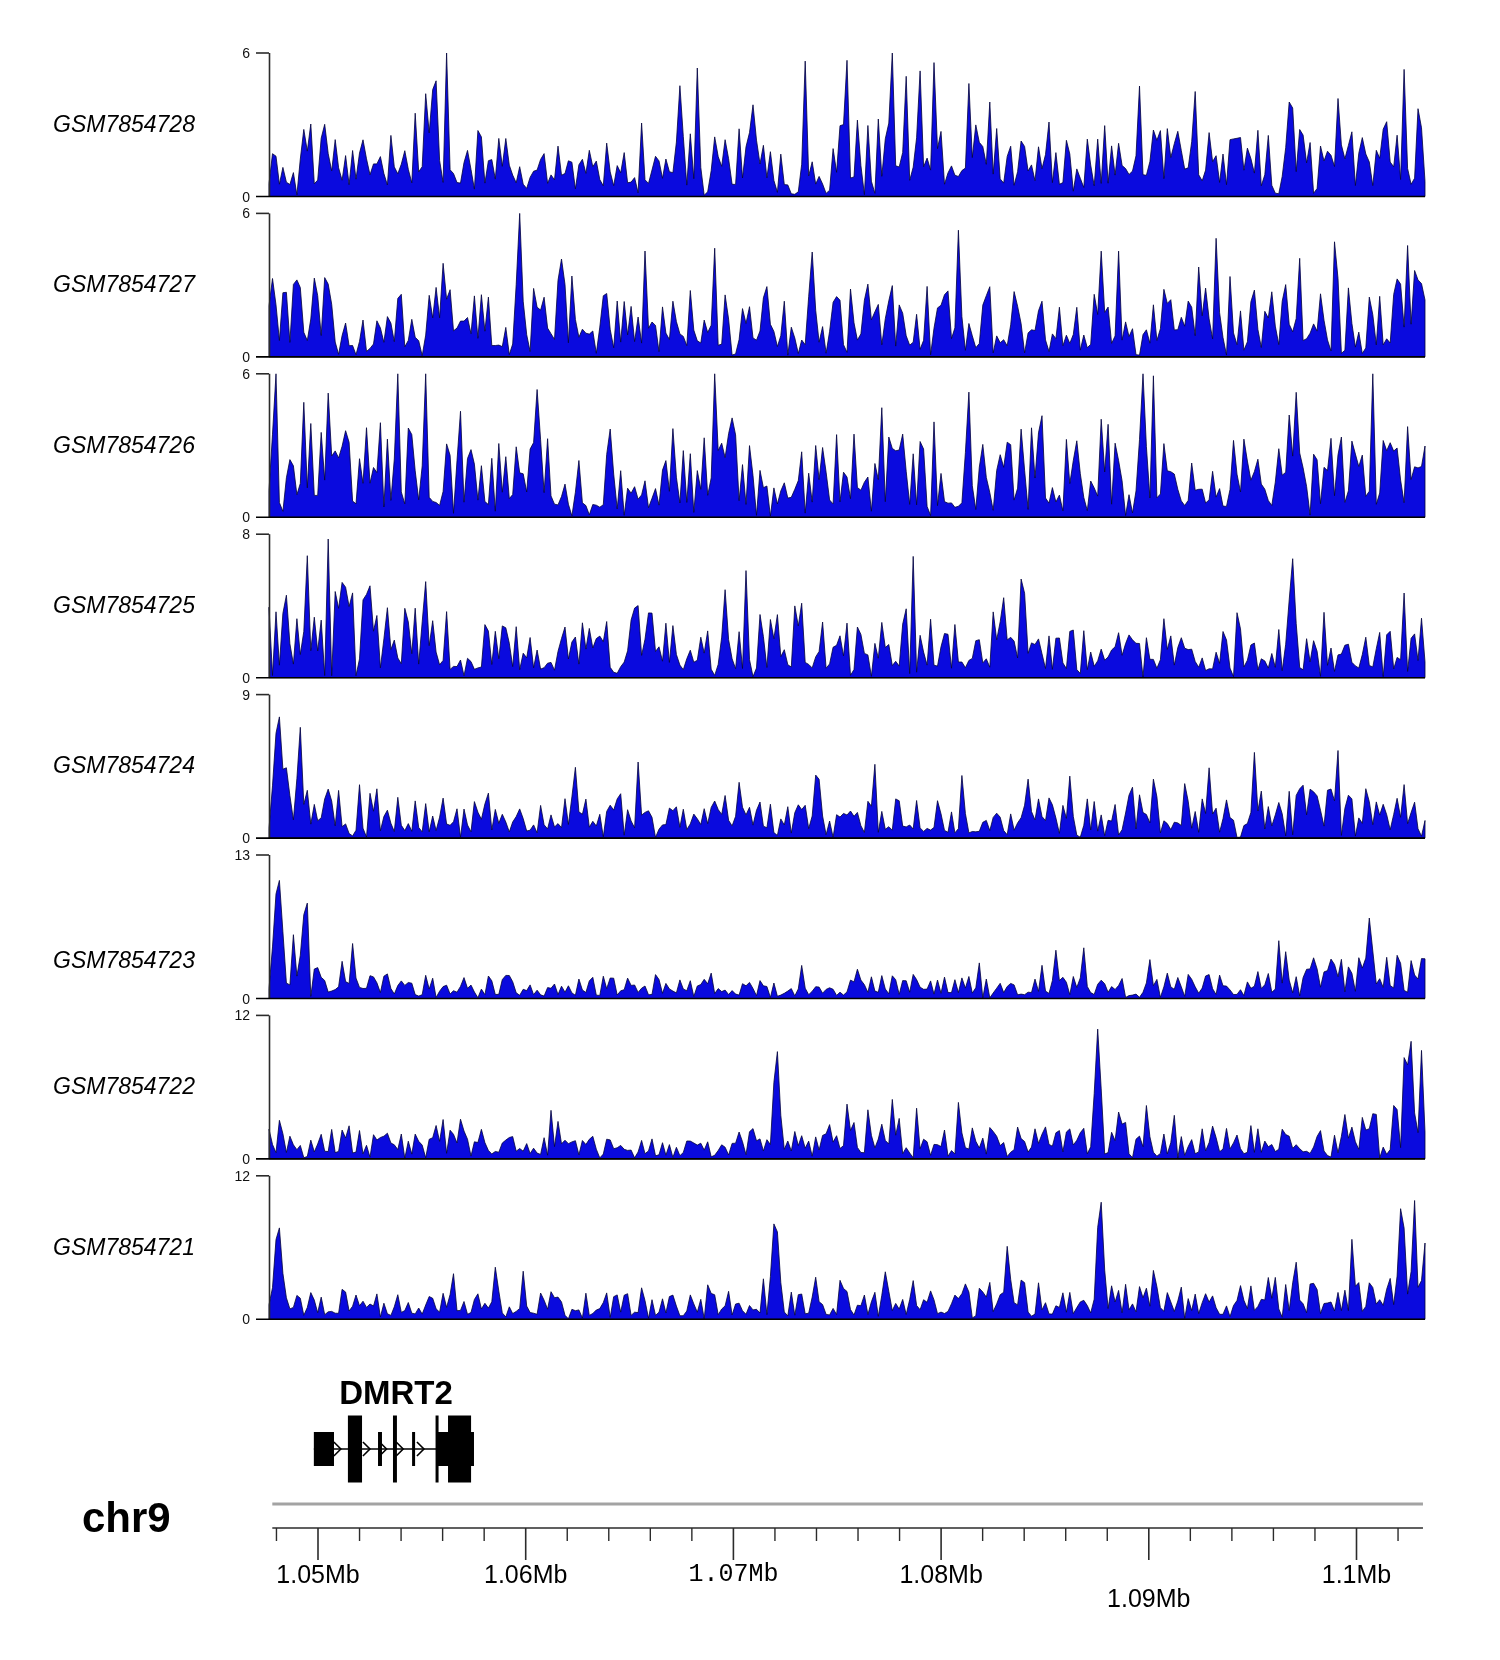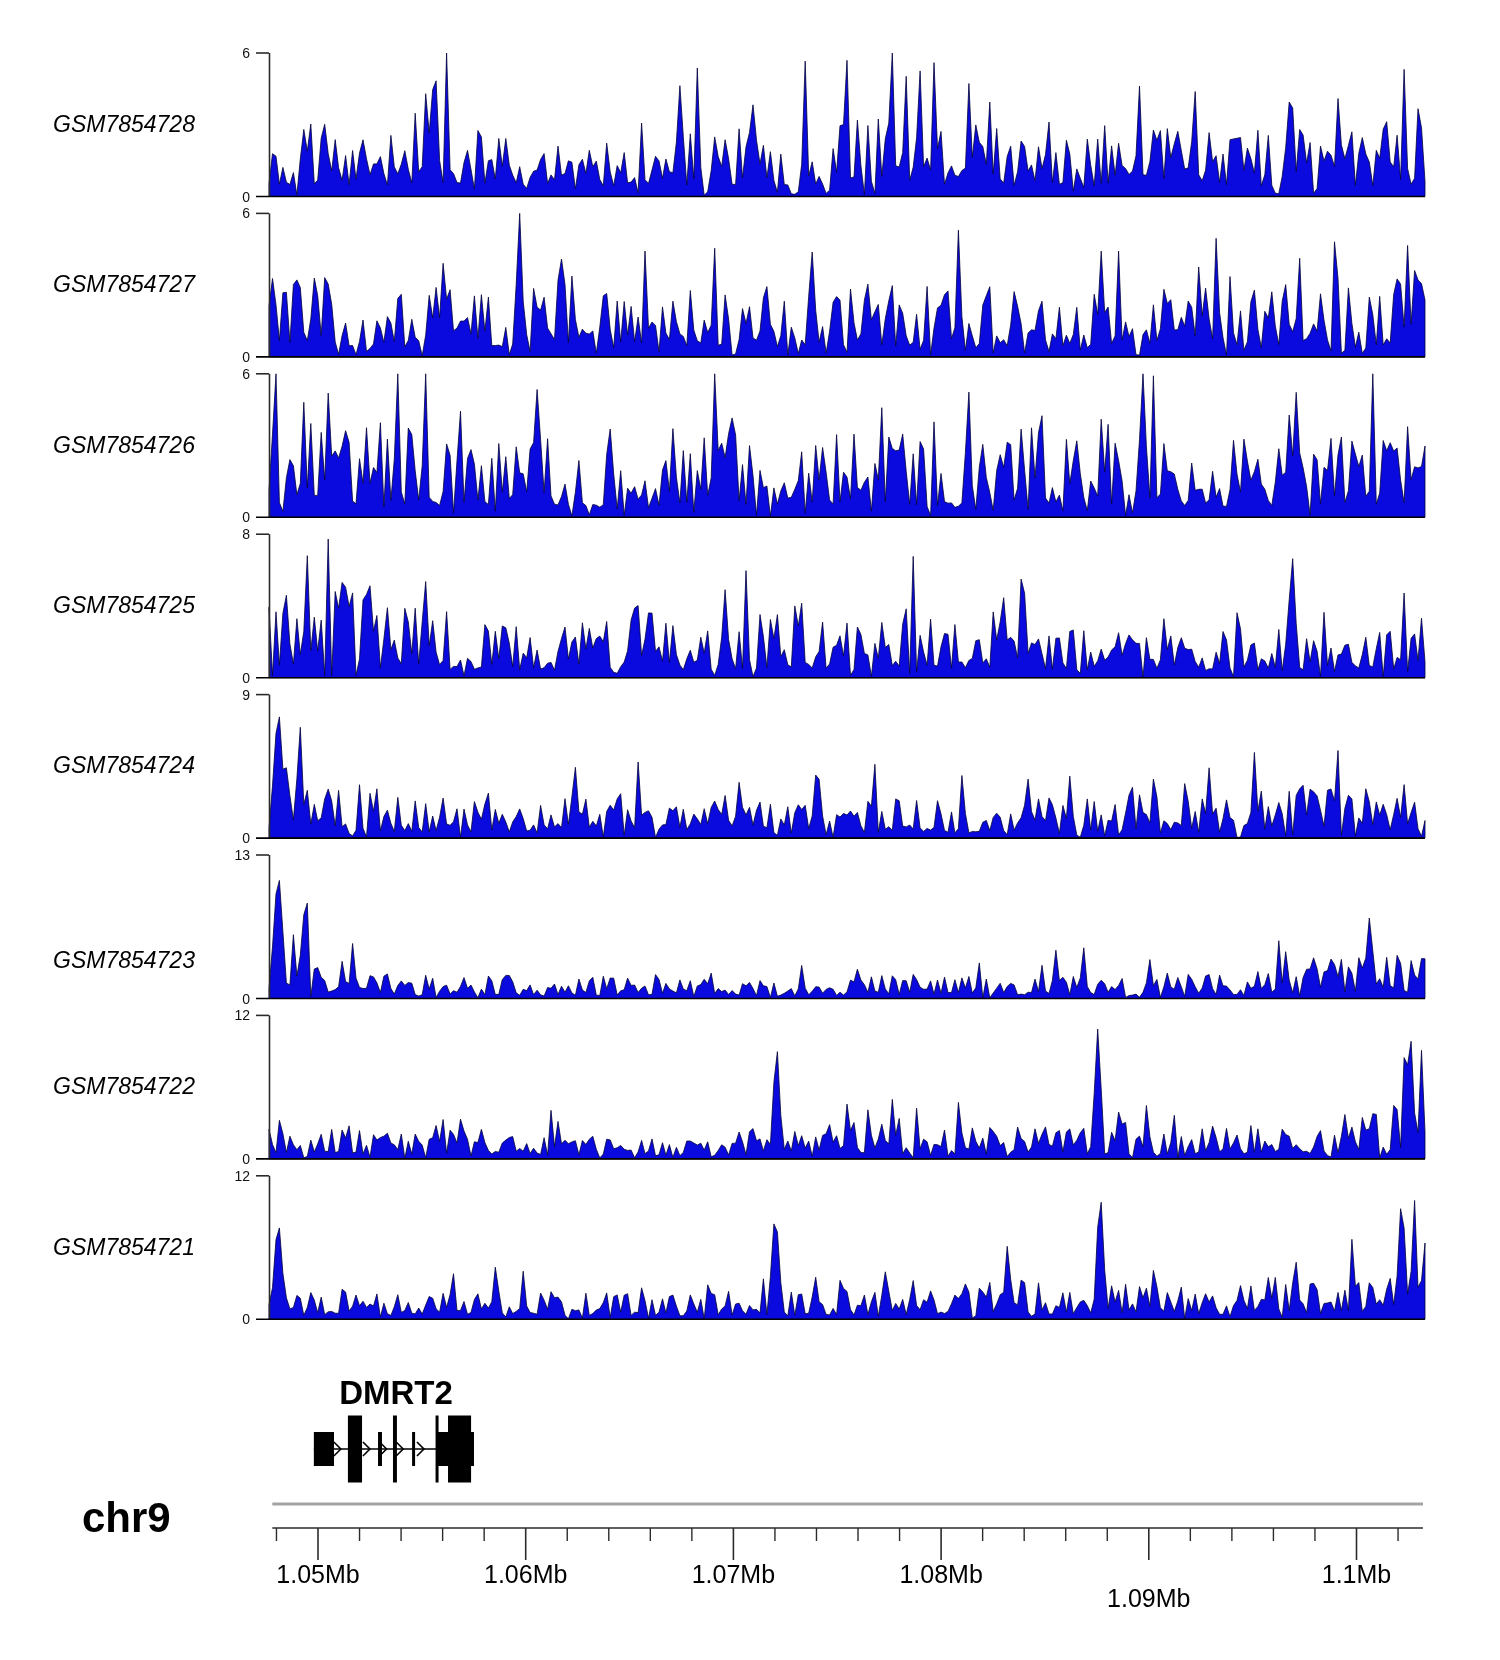--- a/index.html
+++ b/index.html
@@ -174,20 +174,20 @@
       <div class="track-label" style="top: 431.55px;">GSM7854726</div>
       <div class="track-label" style="top: 591.95px;">GSM7854725</div>
       <div class="track-label" style="top: 752.35px;">GSM7854724</div>
       <div class="track-label" style="top: 912.75px; margin-top: 34px;">GSM7854723</div>
       <div class="track-label" style="top: 1073.15px;">GSM7854722</div>
       <div class="track-label" style="top: 1233.55px;">GSM7854721</div>
     </div>
   <div id="ruler-labels">
       <div class="ruler-label" style="left: 318px; top: 1560px;">1.05Mb</div>
       <div class="ruler-label" style="left: 525.7px; top: 1560px;">1.06Mb</div>
-      <div class="ruler-label" style="left: 733.4px; top: 1560px;">1.07Mb</div>
+      <div class="ruler-label" style="left: 733.4px; top: 1560px; font-family: Liberation Mono, monospace;">1.07Mb</div>
       <div class="ruler-label" style="left: 941.1px; top: 1560px;">1.08Mb</div>
       <div class="ruler-label" style="left: 1148.8px; top: 1560px; margin-top: 24px;">1.09Mb</div>
       <div class="ruler-label" style="left: 1356.5px; top: 1560px;">1.1Mb</div>
     </div>
   <div id="gene-name-label">DMRT2</div>
   <div id="chrom-label">chr9</div>
 </div>
 
 </body></html>

